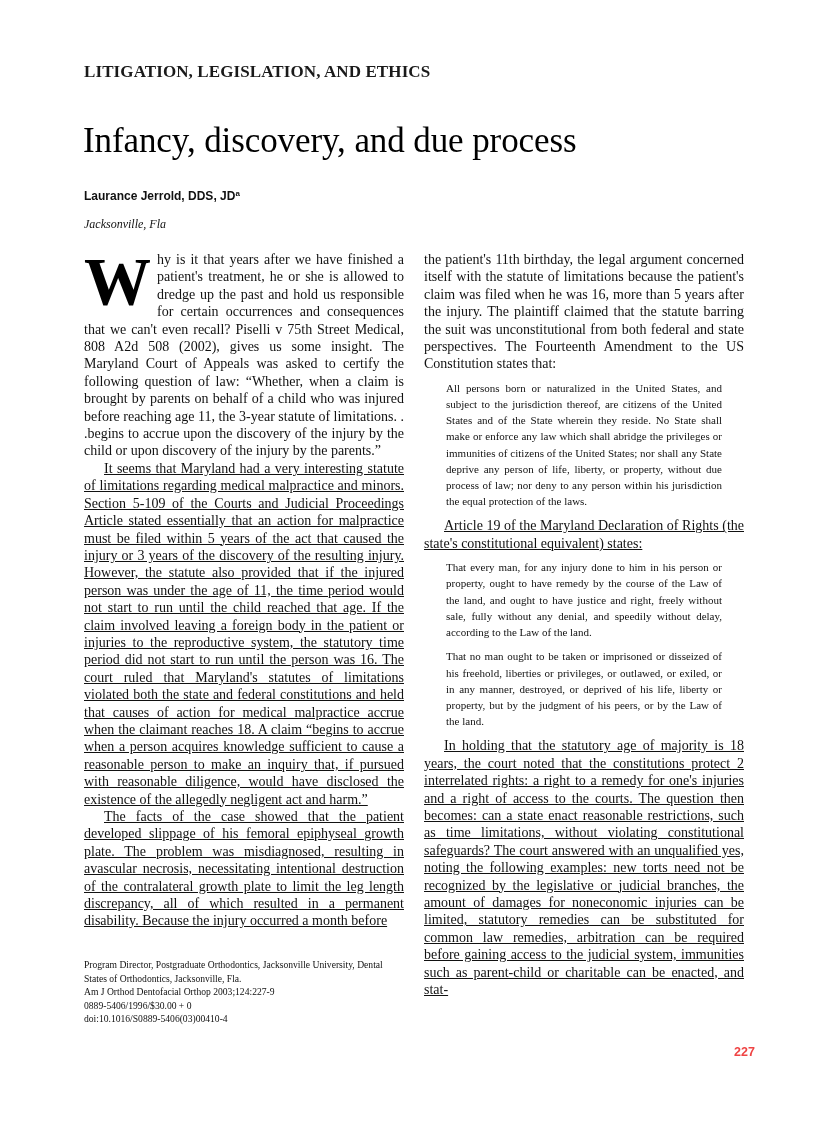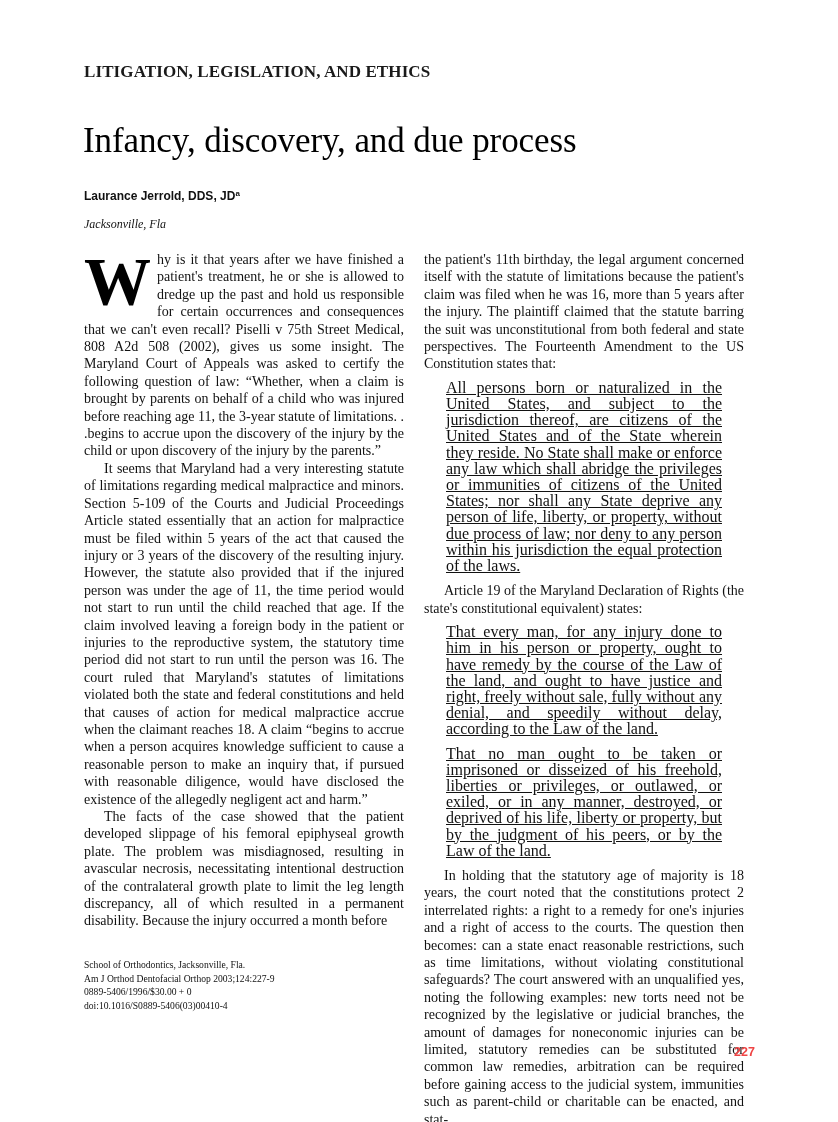--- a/index.html
+++ b/index.html
@@ -8,25 +8,25 @@
     .section-head { position: absolute; left: 84px; top: 62px; font-size: 17px; letter-spacing: 0.1px; color: #1a1a1a; font-weight: bold; }
     .title { position: absolute; left: 83px; top: 121px; font-size: 35px; color: #000000; letter-spacing: -0.1px; }
     .author { position: absolute; left: 84px; top: 189px; font-family: Liberation Sans, sans-serif; font-weight: bold; font-size: 12px; color: #111; }
     .author sup { font-size: 8px; vertical-align: 4px; }
     .affil { position: absolute; left: 84px; top: 206px; font-style: italic; font-size: 12px; color: #111; margin-top: 11px; }
 
     .col { position: absolute; width: 320px; font-size: 14px; line-height: 17.4px; text-align: justify; color: #111; }
     .col-left { left: 84px; top: 251px; }
     .col-right { left: 424px; top: 251px; }
     .col p { margin: 0; }
-    .col p.indent { text-indent: 20px; }
+    .col p.indent { text-indent: 20px; text-decoration: underline; }
     .dropcap { float: left; font-size: 67px; line-height: 52px; font-weight: bold; margin: 2px 6px 0 0; padding-top: 2px; color: #000; }
     .italic { }
 
-    .quote { font-size: 16px; line-height: 16.2px; margin: 7px 0 8px 22px !important; width: 276px; text-align: justify; text-decoration: underline; }
+    .quote { font-size: 11px; line-height: 16.2px; margin: 7px 0 8px 22px !important; width: 276px; text-align: justify; }
     .after-quote { margin-top: 4px !important; }
 
     .footnotes { position: absolute; left: 84px; top: 958px; width: 320px; font-size: 9.6px; line-height: 13.6px; color: #111; }
     .footnotes div { white-space: nowrap; }
     .page-num { position: absolute; left: 734px; top: 1045px; font-family: "Liberation Sans", sans-serif; font-weight: bold; font-size: 12.5px; color: #ef4444; }
   </style>
 </head>
 <body>
 
 <div class="section-head">LITIGATION, LEGISLATION, AND ETHICS</div>
@@ -34,21 +34,22 @@
 <div class="author"><span>Laurance Jerrold, DDS, JD</span><sup>a</sup></div>
 <div class="affil">Jacksonville, Fla</div>
 
 <div class="col col-left">
   <p><span class="dropcap">W</span><span>hy is it that years after we have finished a patient's treatment, he or she is allowed to dredge up the past and hold us responsible for certain occurrences and consequences that we can't even recall? </span><span class="italic">Piselli v 75th Street Medical</span><span>, 808 A2d 508 (2002), gives us some insight. The Maryland Court of Appeals was asked to certify the following question of law: “Whether, when a claim is brought by parents on behalf of a child who was injured before reaching age 11, the 3-year statute of limitations. . .begins to accrue upon the discovery of the injury by the child or upon discovery of the injury by the parents.”</span></p>
   <p class="indent">It seems that Maryland had a very interesting statute of limitations regarding medical malpractice and minors. Section 5-109 of the Courts and Judicial Proceedings Article stated essentially that an action for malpractice must be filed within 5 years of the act that caused the injury or 3 years of the discovery of the resulting injury. However, the statute also provided that if the injured person was under the age of 11, the time period would not start to run until the child reached that age. If the claim involved leaving a foreign body in the patient or injuries to the reproductive system, the statutory time period did not start to run until the person was 16. The court ruled that Maryland's statutes of limitations violated both the state and federal constitutions and held that causes of action for medical malpractice accrue when the claimant reaches 18. A claim “begins to accrue when a person acquires knowledge sufficient to cause a reasonable person to make an inquiry that, if pursued with reasonable diligence, would have disclosed the existence of the allegedly negligent act and harm.”</p>
   <p class="indent">The facts of the case showed that the patient developed slippage of his femoral epiphyseal growth plate. The problem was misdiagnosed, resulting in avascular necrosis, necessitating intentional destruction of the contralateral growth plate to limit the leg length discrepancy, all of which resulted in a permanent disability. Because the injury occurred a month before</p>
 </div>
 
 <div class="footnotes">
-  <div>School of Orthodontics, Jacksonville, Fla.</div>
+  <div>Program Director, Postgraduate Orthodontics, Jacksonville University, Dental</div>
+  <div>States of Orthodontics, Jacksonville, Fla.</div>
   <div>Am J Orthod Dentofacial Orthop 2003;124:227-9</div>
   <div>0889-5406/1996/$30.00 + 0</div>
   <div>doi:10.1016/S0889-5406(03)00410-4</div>
 </div>
 
 <div class="col col-right">
   <p>the patient's 11th birthday, the legal argument concerned itself with the statute of limitations because the patient's claim was filed when he was 16, more than 5 years after the injury. The plaintiff claimed that the statute barring the suit was unconstitutional from both federal and state perspectives. The Fourteenth Amendment to the US Constitution states that:</p>
   <p class="quote">All persons born or naturalized in the United States, and subject to the jurisdiction thereof, are citizens of the United States and of the State wherein they reside. No State shall make or enforce any law which shall abridge the privileges or immunities of citizens of the United States; nor shall any State deprive any person of life, liberty, or property, without due process of law; nor deny to any person within his jurisdiction the equal protection of the laws.</p>
   <p class="indent after-quote">Article 19 of the Maryland Declaration of Rights (the state's constitutional equivalent) states:</p>
   <p class="quote">That every man, for any injury done to him in his person or property, ought to have remedy by the course of the Law of the land, and ought to have justice and right, freely without sale, fully without any denial, and speedily without delay, according to the Law of the land.</p>

